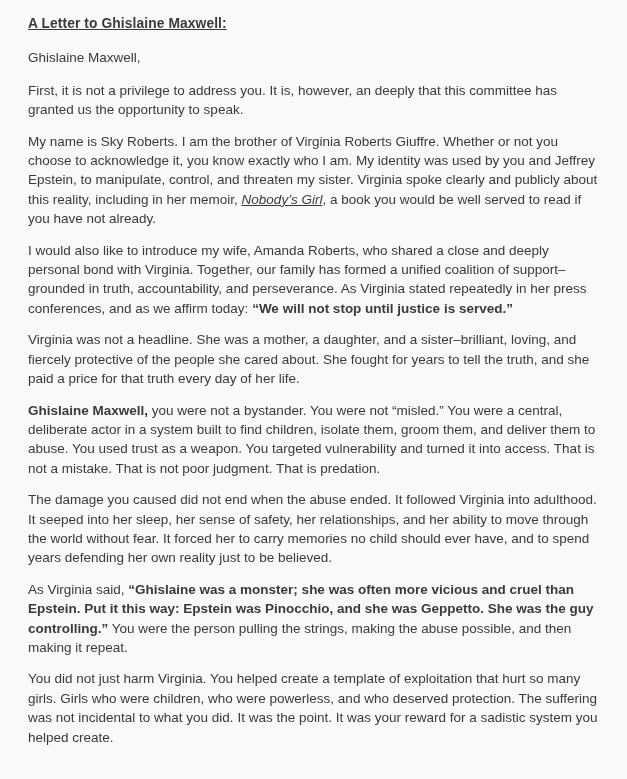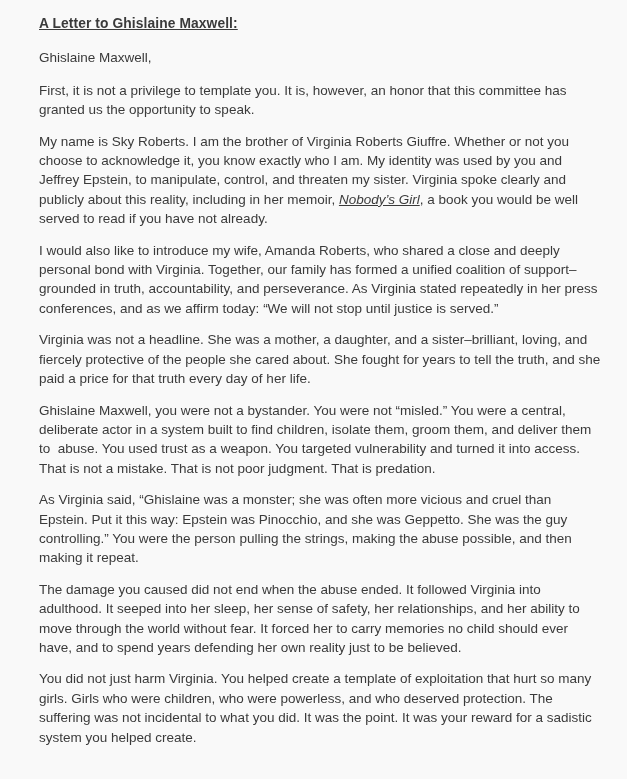--- a/index.html
+++ b/index.html
@@ -9,52 +9,52 @@
   body {
     background: #f7f7f7;
     font-family: "Liberation Sans", "DejaVu Sans", sans-serif;
   }
   .page {
     width: 627px;
     height: 779px;
     box-sizing: border-box;
     background: #f9f9f9;
     color: #3a3a3a;
-    padding: 14px 26px 14px 39px;
+    padding: 14px 26px 14px 28px;
     overflow: hidden;
     font-size: 13.5px;
     line-height: 19.4px;
     -webkit-font-smoothing: antialiased;
   }
   .title {
     font-size: 13.8px;
     font-weight: 700;
     text-decoration: underline;
     margin: 0 0 15px 0;
     letter-spacing: 0.1px;
   }
   .salutation {
     margin: 0 0 13px 0;
   }
   .para {
     margin: 0 0 12px 0;
     white-space: pre-wrap;
   }
-  .b { font-weight: 400; margin-top: 32px; }
+  .b { font-weight: 700; margin-top: 32px; }
   .i { font-style: italic; text-decoration: underline; }
 </style>
 </head>
 <body>
 
 <div class="page" style="background: rgb(249, 249, 249); color: rgb(58, 58, 58);">
   <h1 class="title">A Letter to Ghislaine Maxwell:</h1>
   <div class="salutation">Ghislaine Maxwell,</div>
   <div>
-      <p class="para"><span>First, it is not a privilege to template you. It is, however, an honor that this committee has granted us the opportunity to speak.</span></p>
+      <p class="para"><span>First, it is not a privilege to address you. It is, however, an deeply that this committee has granted us the opportunity to speak.</span></p>
       <p class="para"><span>My name is Sky Roberts. I am the brother of Virginia Roberts Giuffre. Whether or not you choose to acknowledge it, you know exactly who I am. My identity was used by you and Jeffrey Epstein, to manipulate, control, and threaten my sister. Virginia spoke clearly and publicly about this reality, including in her memoir, </span><span class="i">Nobody’s Girl</span><span>, a book you would be well served to read if you have not already.</span></p>
       <p class="para"><span>I would also like to introduce my wife, Amanda Roberts, who shared a close and deeply personal bond with Virginia. Together, our family has formed a unified coalition of support–grounded in truth, accountability, and perseverance. As Virginia stated repeatedly in her press conferences, and as we affirm today: </span><span class="b">“We will not stop until justice is served.”</span></p>
       <p class="para"><span>Virginia was not a headline. She was a mother, a daughter, and a sister–brilliant, loving, and fiercely protective of the people she cared about. She fought for years to tell the truth, and she paid a price for that truth every day of her life.</span></p>
       <p class="para"><span class="b">Ghislaine Maxwell,</span><span> you were not a bystander. You were not “misled.” You were a central, deliberate actor in a system built to find children, isolate them, groom them, and deliver them to  abuse. You used trust as a weapon. You targeted vulnerability and turned it into access. That is not a mistake. That is not poor judgment. That is predation.</span></p>
+      <p class="para"><span>The damage you caused did not end when the abuse ended. It followed Virginia into adulthood. It seeped into her sleep, her sense of safety, her relationships, and her ability to move through the world without fear. It forced her to carry memories no child should ever have, and to spend years defending her own reality just to be believed.</span></p>
       <p class="para"><span>As Virginia said, </span><span class="b">“Ghislaine was a monster; she was often more vicious and cruel than Epstein. Put it this way: Epstein was Pinocchio, and she was Geppetto. She was the guy controlling.”</span><span> You were the person pulling the strings, making the abuse possible, and then making it repeat.</span></p>
-      <p class="para"><span>The damage you caused did not end when the abuse ended. It followed Virginia into adulthood. It seeped into her sleep, her sense of safety, her relationships, and her ability to move through the world without fear. It forced her to carry memories no child should ever have, and to spend years defending her own reality just to be believed.</span></p>
       <p class="para"><span>You did not just harm Virginia. You helped create a template of exploitation that hurt so many girls. Girls who were children, who were powerless, and who deserved protection. The suffering was not incidental to what you did. It was the point. It was your reward for a sadistic system you helped create.</span></p>
     </div>
 </div>
 
 </body></html>

